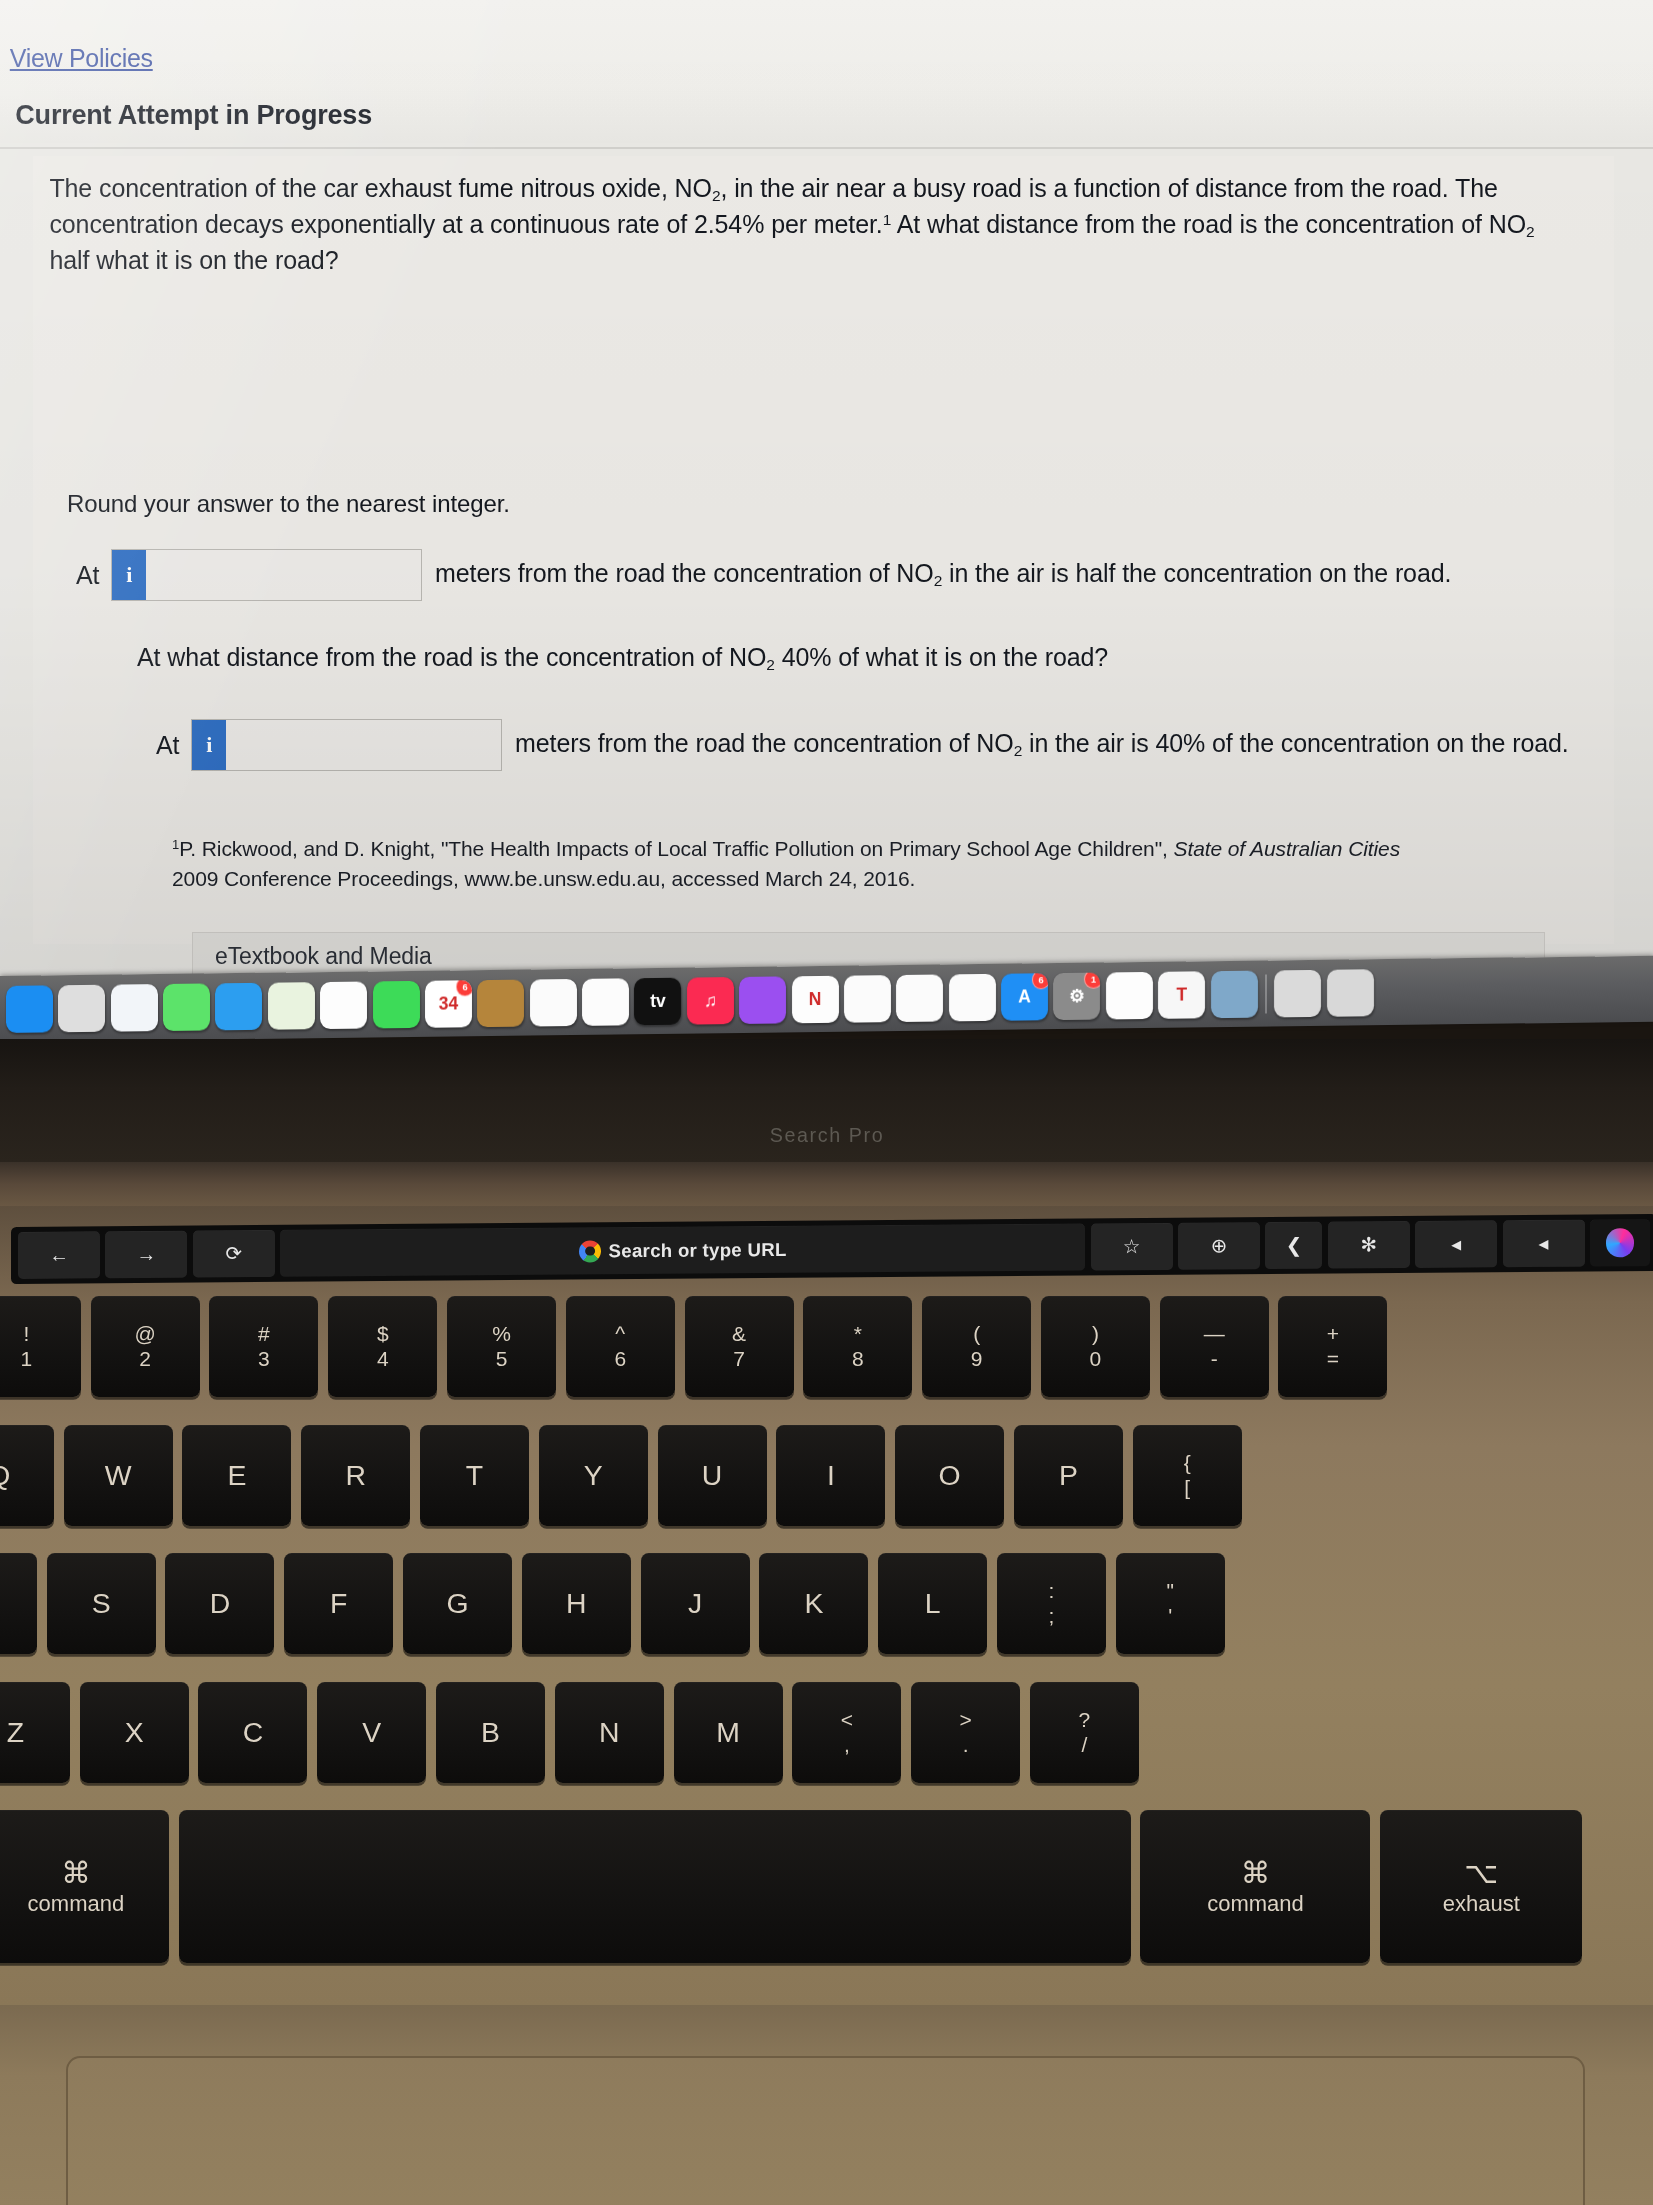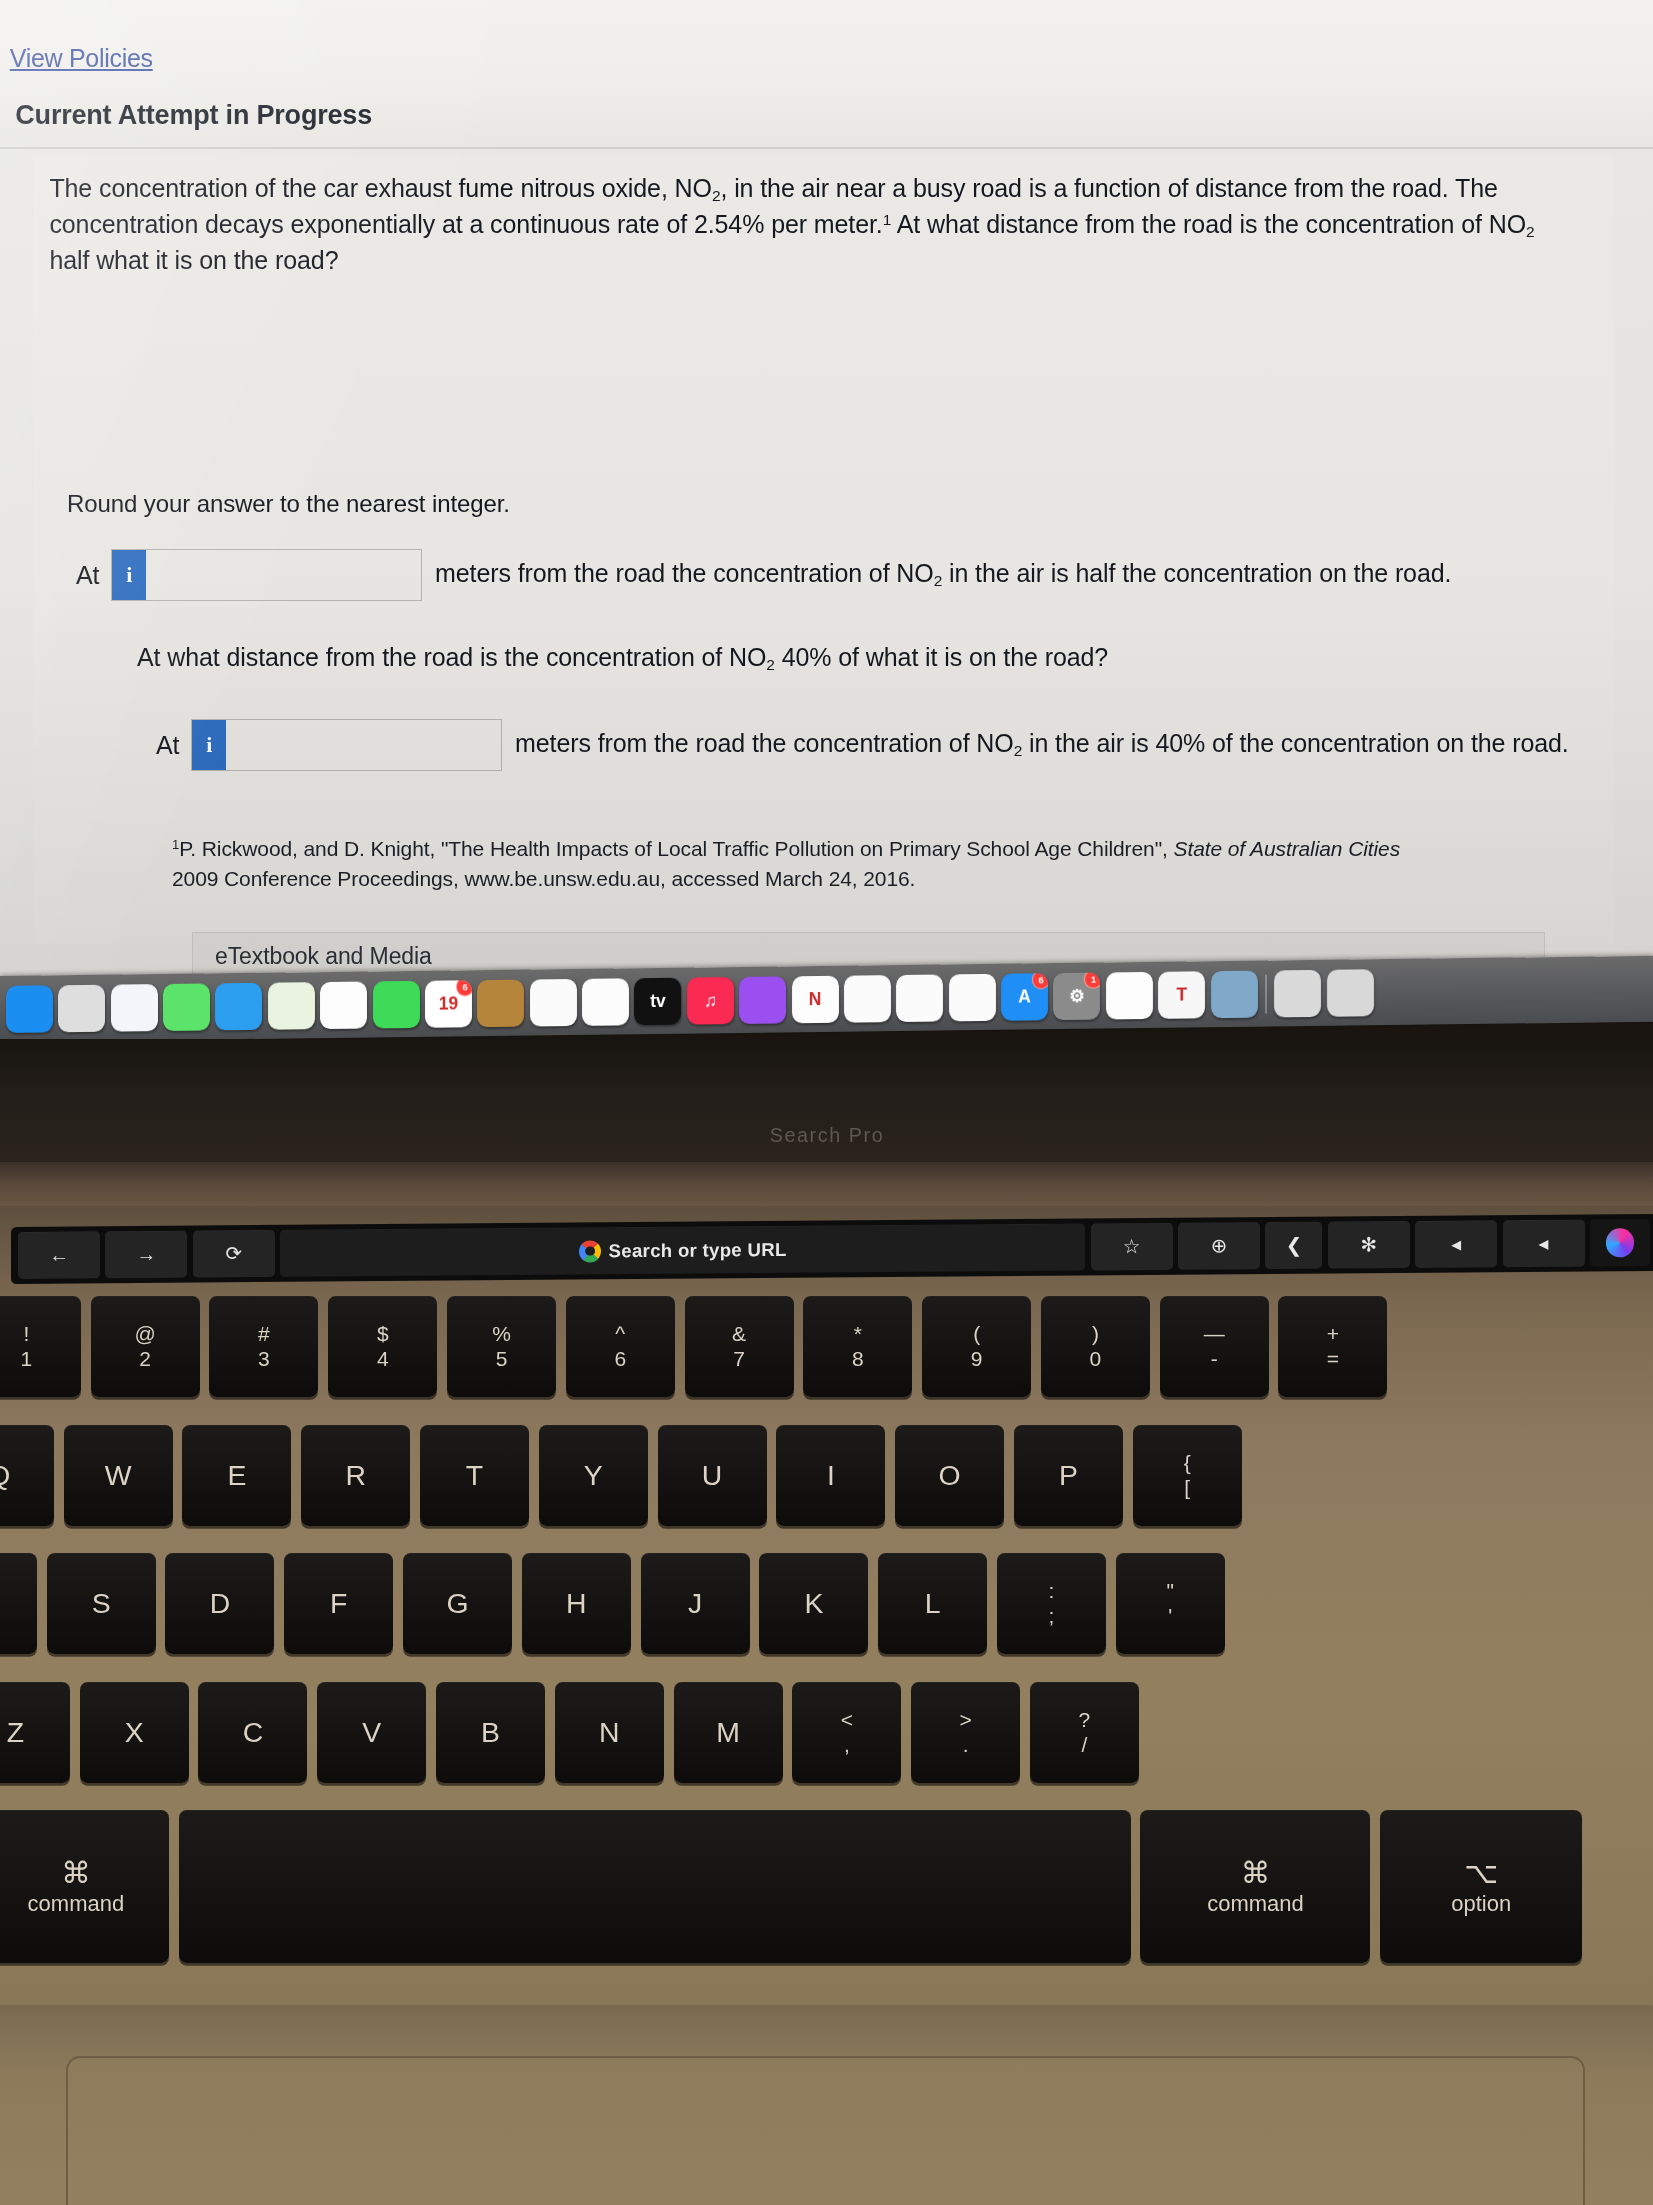--- a/index.html
+++ b/index.html
@@ -275,21 +275,21 @@
 <div id="dock">
     <div class="dicon" style="background: rgb(27, 142, 242);"></div>
     <div class="dicon" style="background: rgb(222, 222, 222);"></div>
     <div class="dicon" style="background: rgb(242, 245, 249);"></div>
     <div class="dicon" style="background: rgb(92, 227, 106);"></div>
     <div class="dicon" style="background: rgb(44, 158, 240);"></div>
     <div class="dicon" style="background: rgb(233, 243, 223);"></div>
     <div class="dicon" style="background: rgb(253, 253, 253);"></div>
     <div class="dicon" style="background: rgb(61, 219, 88);"></div>
     <div class="dicon" style="background: rgb(255, 255, 255);">
-      <span style="color: rgb(207, 42, 42); font-size: 17.5px; font-weight: 700;">19</span>
+      <span style="color: rgb(207, 42, 42); font-size: 17.5px; font-weight: 700;">34</span>
       <span class="badge">6</span>
     </div>
     <div class="dicon" style="background: rgb(181, 133, 59);"></div>
     <div class="dicon" style="background: rgb(251, 251, 251);"></div>
     <div class="dicon" style="background: rgb(252, 252, 252);"></div>
     <div class="dicon" style="background: rgb(17, 17, 17);">
       <span style="color: rgb(255, 255, 255); font-size: 17.5px; font-weight: 700;">tv</span>
     </div>
     <div class="dicon" style="background: rgb(251, 42, 82);">
       <span style="color: rgb(255, 255, 255); font-size: 17.5px; font-weight: 700;">♫</span>
@@ -547,20 +547,20 @@
     </div>
     <div class="key cmd" style="width: 230px; height: 153px;">
       <div class="dual">
         <span style="font-size: 29.5px;">⌘</span>
         <span style="font-size: 22px;">command</span>
       </div>
     </div>
     <div class="key cmd" style="width: 202px; height: 153px;">
       <div class="dual">
         <span style="font-size: 29.5px;">⌥</span>
-        <span style="font-size: 22px;">option</span>
+        <span style="font-size: 22px;">exhaust</span>
       </div>
     </div>
   </div>
 
 <div id="palmrest"></div>
 <div id="trackpad"></div>
 
 
 </body></html>

